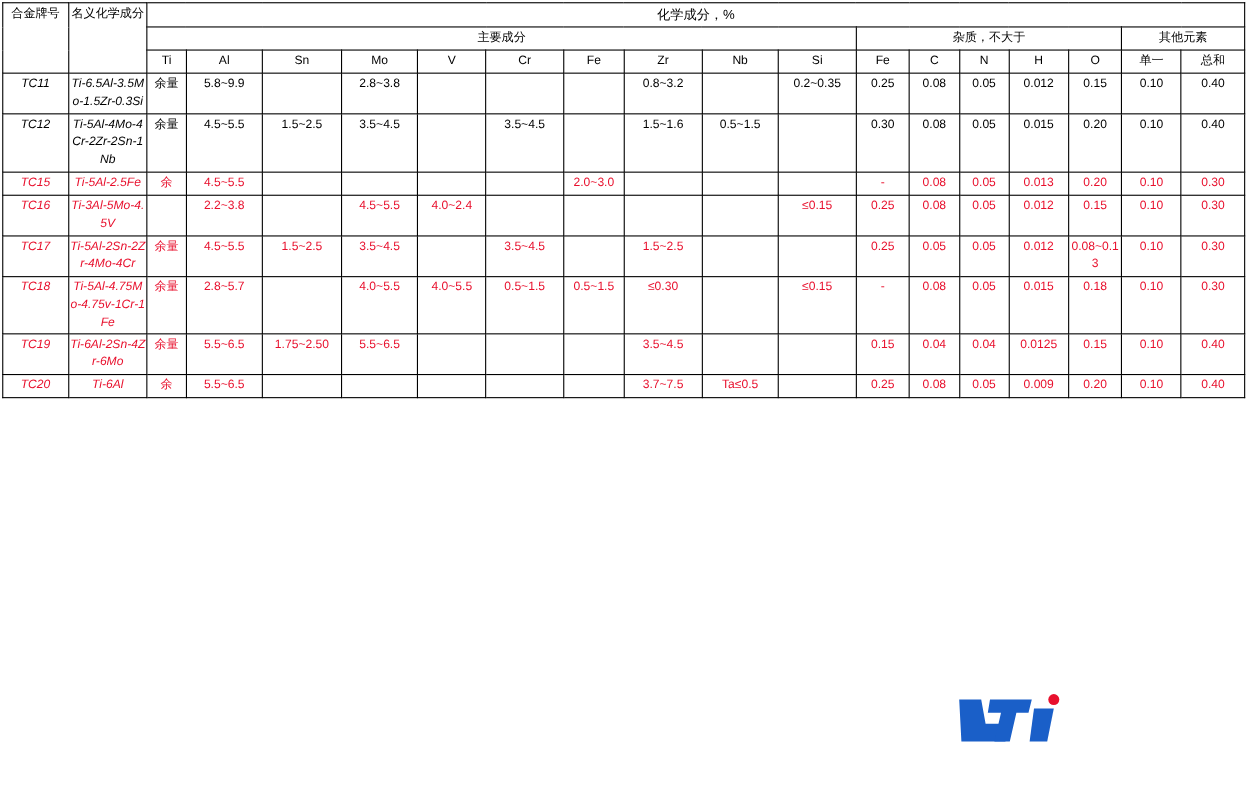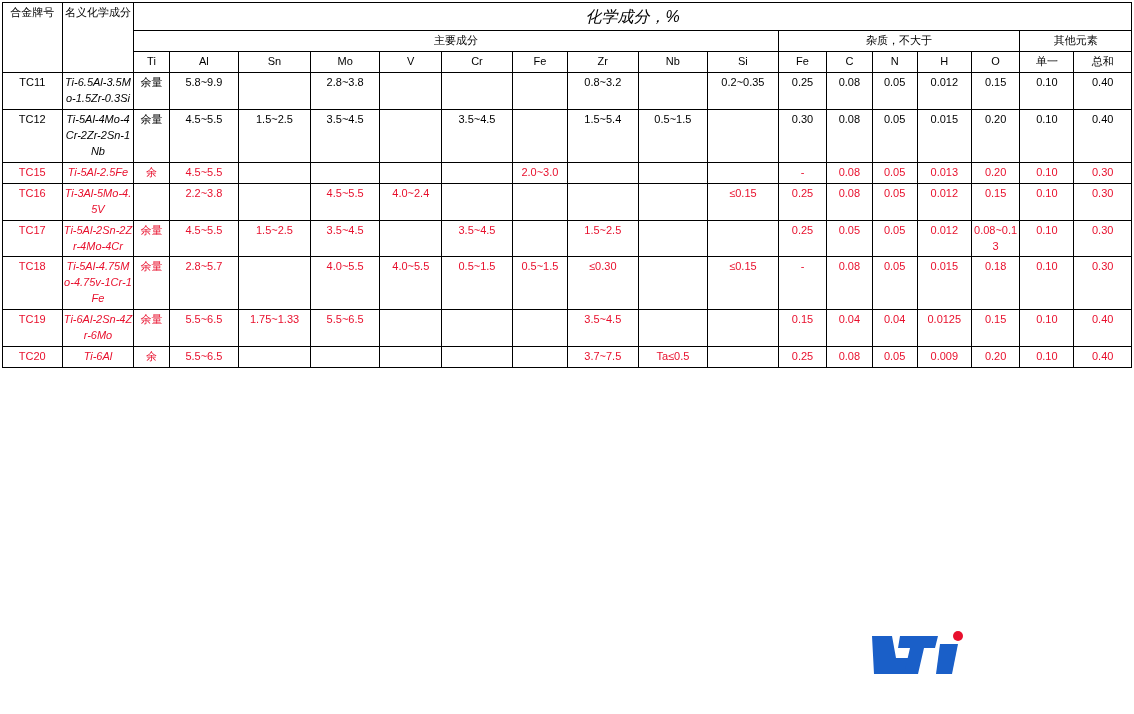--- a/index.html
+++ b/index.html
@@ -23,24 +23,24 @@
     border:1px solid #000;
     text-align:center;
     vertical-align:top;
     padding:2px 1px 2px 1px;
     font-weight:normal;
     line-height:1.45;
     word-break:break-all;
     font-family:"Liberation Sans", sans-serif;
   }
   .hdr{vertical-align:middle;}
-  .hdr-big{font-size:16px;font-style:italic;}
+  .hdr-big{font-size:12px;}
   .cjk{font-family:"DejaVu Sans", sans-serif;}
   .mono{font-family:"Liberation Mono", monospace;font-size:11px;}
-  .rowlabel{font-family:"Liberation Mono", monospace;text-align:left;padding-left:3px;}
+  .rowlabel{font-family:"Liberation Mono", monospace;text-align:left;padding-left:3px;font-style:italic;}
   .nm{font-family:"Liberation Mono", monospace;}
   tr.black td{color:#000;}
   tr.red td{color:#e8102d;}
   .cell-wrap{white-space:normal;font-style:italic;}
   
   #watermark{
     position:absolute;
     left:866px;top:628px;
     width:130px;height:60px;
     pointer-events:none;
@@ -130,21 +130,21 @@
         <tr class="black">
           <td class="rowlabel">TC12</td>
           <td class="nm cell-wrap">Ti-5Al-4Mo-4Cr-2Zr-2Sn-1Nb</td>
           <td class="cjk">余量</td>
           <td class="mono">4.5~5.5</td>
           <td class="mono">1.5~2.5</td>
           <td class="mono">3.5~4.5</td>
           <td class="mono"></td>
           <td class="mono">3.5~4.5</td>
           <td class="mono"></td>
-          <td class="mono">1.5~5.4</td>
+          <td class="mono">1.5~1.6</td>
           <td class="mono">0.5~1.5</td>
           <td class="mono"></td>
           <td class="mono">0.30</td>
           <td class="mono">0.08</td>
           <td class="mono">0.05</td>
           <td class="mono">0.015</td>
           <td class="mono">0.20</td>
           <td class="mono">0.10</td>
           <td class="mono">0.40</td>
         </tr>
@@ -230,21 +230,21 @@
           <td class="mono">0.015</td>
           <td class="mono">0.18</td>
           <td class="mono">0.10</td>
           <td class="mono">0.30</td>
         </tr>
         <tr class="red">
           <td class="rowlabel">TC19</td>
           <td class="nm cell-wrap">Ti-6Al-2Sn-4Zr-6Mo</td>
           <td class="cjk">余量</td>
           <td class="mono">5.5~6.5</td>
-          <td class="mono">1.75~1.33</td>
+          <td class="mono">1.75~2.50</td>
           <td class="mono">5.5~6.5</td>
           <td class="mono"></td>
           <td class="mono"></td>
           <td class="mono"></td>
           <td class="mono">3.5~4.5</td>
           <td class="mono"></td>
           <td class="mono"></td>
           <td class="mono">0.15</td>
           <td class="mono">0.04</td>
           <td class="mono">0.04</td>

